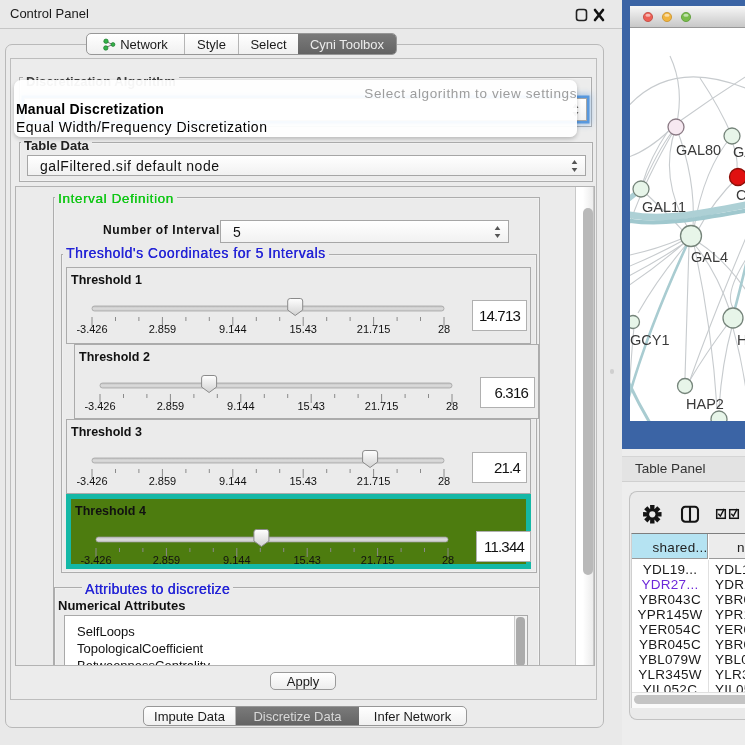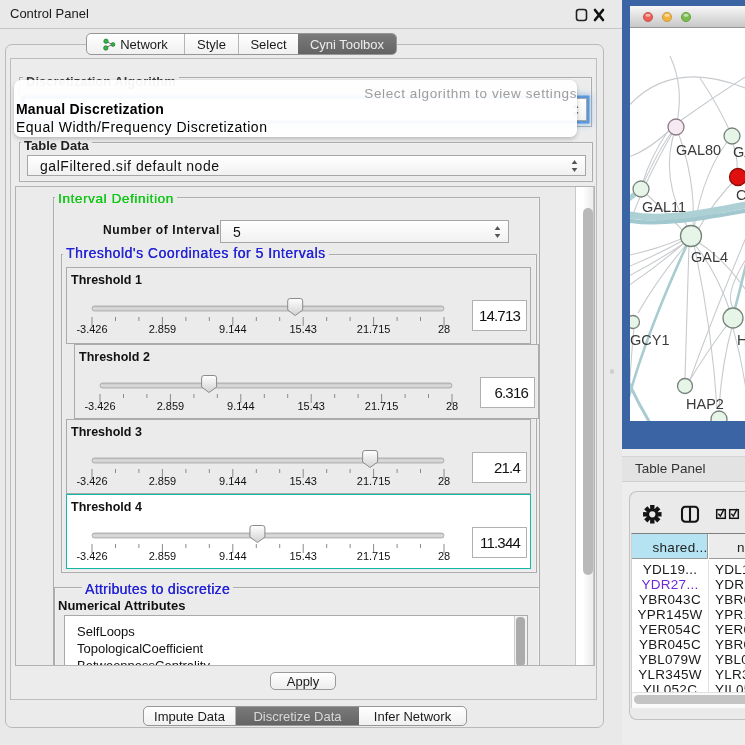--- a/index.html
+++ b/index.html
@@ -153,21 +153,21 @@
         <path d="M295.6 42 V33 a2.5 2.5 0 0 1 2.5 -2.5 h10 a2.5 2.5 0 0 1 2.5 2.5 V42 L303.1 47.5 Z" fill="url(#thm232)" stroke="#8a8a8a" stroke-width="1"></path>
       </svg>
       <div style="position:absolute;left:-5.0px;top:55px;width:60px;text-align:center;font-size:11px;color:#111;">-3.426</div>
           <div style="position:absolute;left:65.4px;top:55px;width:60px;text-align:center;font-size:11px;color:#111;">2.859</div>
           <div style="position:absolute;left:135.8px;top:55px;width:60px;text-align:center;font-size:11px;color:#111;">9.144</div>
           <div style="position:absolute;left:206.2px;top:55px;width:60px;text-align:center;font-size:11px;color:#111;">15.43</div>
           <div style="position:absolute;left:276.6px;top:55px;width:60px;text-align:center;font-size:11px;color:#111;">21.715</div>
           <div style="position:absolute;left:347.0px;top:55px;width:60px;text-align:center;font-size:11px;color:#111;">28</div>
       <div style="position:absolute;left:405px;top:32px;width:55px;height:31px;background:#fff;border:1px solid #b0b0b0;font-size:15px;letter-spacing:-0.8px;color:#111;text-align:right;line-height:29px;padding-right:6px;">21.4</div>
     </div>
-    <div class="abs" style="left:50px;top:307px;width:465px;height:75px;background:#ffffff;border:1px solid #14b8a6;">
+    <div class="abs" style="left:50px;top:307px;width:465px;height:75px;background:#4d7c0f;border:5px solid #14b8a6;">
       <div style="position:absolute;left:4px;top:5px;font-size:12.5px;font-weight:700;color:#111;">Threshold 4</div>
       <svg style="position:absolute;left:0;top:0;" width="465" height="77" viewBox="0 0 465 77">
         <defs>
           <linearGradient id="trk307" x1="0" y1="0" x2="0" y2="1">
             <stop offset="0" stop-color="#c4c4c4"></stop>
                 <stop offset="0.5" stop-color="#d9d9d9"></stop>
                 <stop offset="1" stop-color="#cfcfcf"></stop>
           </linearGradient>
           <linearGradient id="thm307" x1="0" y1="0" x2="0" y2="1">
             <stop offset="0" stop-color="#ffffff"></stop>

